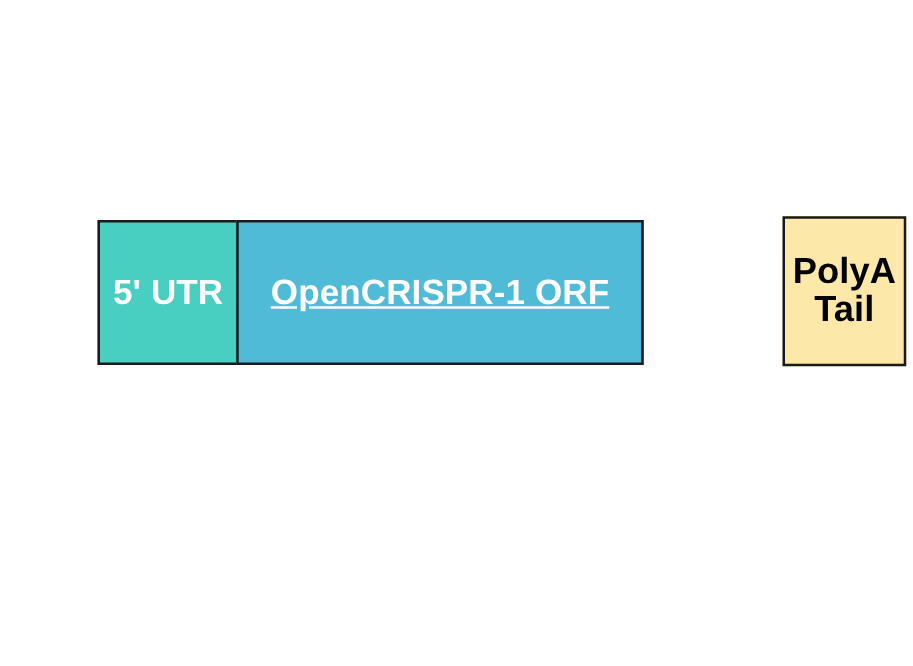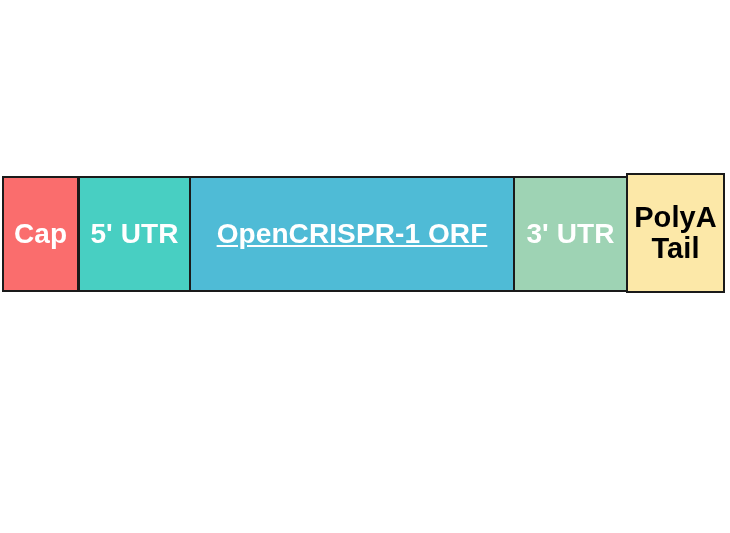--- a/index.html
+++ b/index.html
@@ -87,35 +87,29 @@
     white-space: pre-line;
   }
 </style>
 </head>
 <body style="background: rgb(255, 255, 255);">
 
 <div id="canvas">
 
   <div id="construct-diagram">
 
-    <div class="segment seg-cap" style="background: rgb(250, 109, 109); color: rgb(255, 255, 255); border-color: rgb(26, 26, 26);">
-      <span class="seg-label">Cap</span>
-    </div>
 
     <div class="segment seg-utr5" style="background: rgb(72, 207, 194); color: rgb(255, 255, 255); border-color: rgb(26, 26, 26);">
       <span class="seg-label">5' UTR</span>
     </div>
 
     <div class="segment seg-orf" style="background: rgb(79, 187, 214); color: rgb(255, 255, 255); border-color: rgb(26, 26, 26);">
       <span class="seg-label">OpenCRISPR-1 ORF</span>
     </div>
 
-    <div class="segment seg-utr3" style="background: rgb(158, 211, 180); color: rgb(255, 255, 255); border-color: rgb(26, 26, 26);">
-      <span class="seg-label">3' UTR</span>
-    </div>
 
     <div class="segment seg-polya" style="background: rgb(252, 232, 168); color: rgb(0, 0, 0); border-color: rgb(26, 26, 26);">
       <span class="seg-label">PolyA
 Tail</span>
     </div>
 
   </div>
 
 </div>
 

